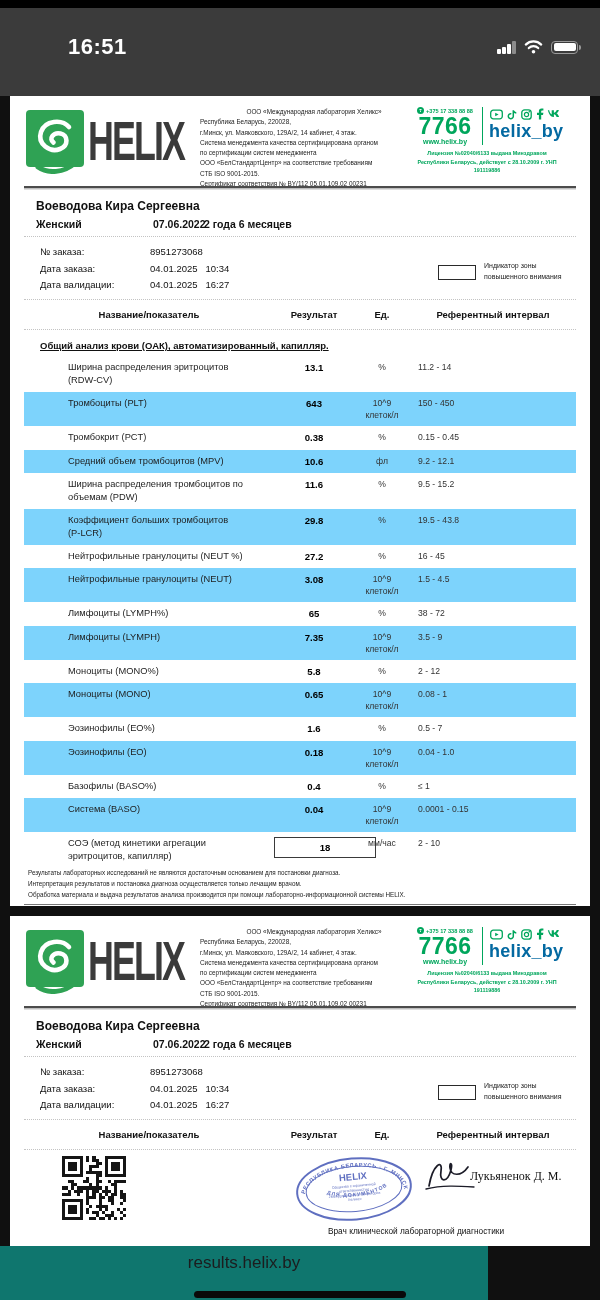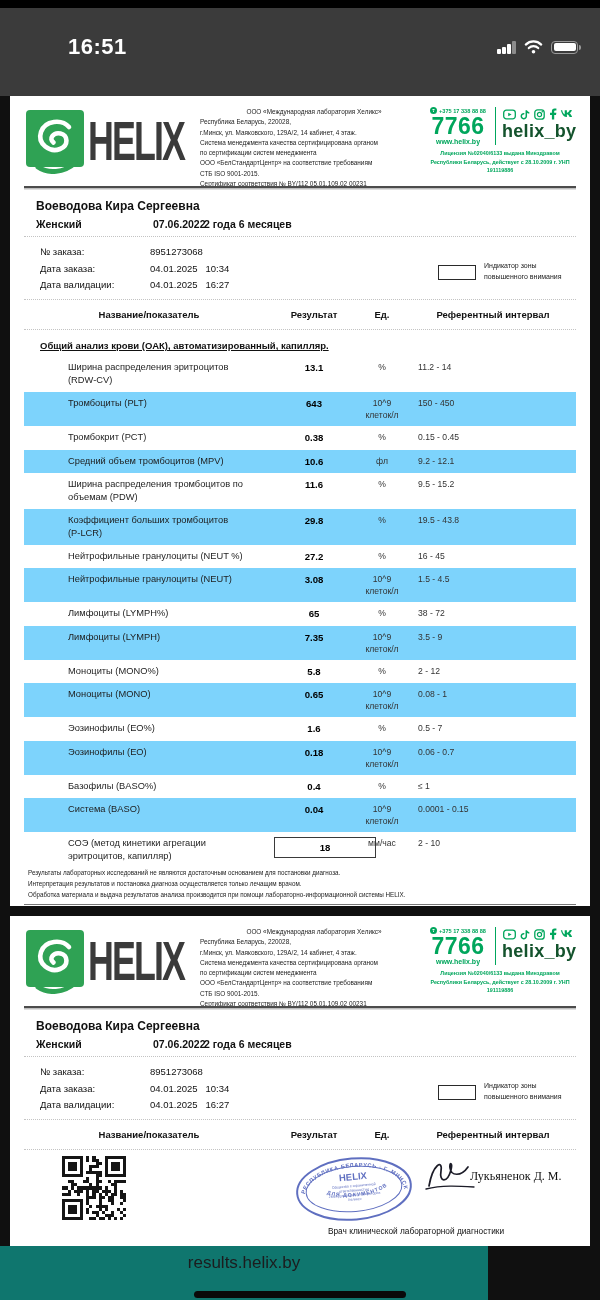--- a/index.html
+++ b/index.html
@@ -22,29 +22,29 @@
   .page1{top:88px;height:810px;display:flex;flex-direction:column;padding:0 14px;overflow:hidden;}
   .page2{top:908px;height:330px;padding:0 14px;overflow:hidden;}
   
   .doc-header{position:relative;height:84px;margin-top:8px;flex:none;}
   .hdr-rule{position:absolute;left:0;right:0;bottom:0;border-top:2px solid #4c4c4c;box-shadow:0 1.5px 0 #bdbdbd;}
   .logo{position:absolute;left:0;top:4px;display:flex;align-items:center;}
   .logo-word{display:inline-block;transform:scaleX(.64);transform-origin:0 50%;font-size:56px;
              font-weight:700;letter-spacing:-3px;color:#3b3b3b;line-height:58px;}
   .co-info{position:absolute;left:176px;top:3px;width:228px;font-size:6.4px;line-height:1.6;color:#1c1c1c;}
   .co-info .c{text-align:center;}
-  .hdr-right{position:absolute;right:0;top:3px;width:152px;}
+  .hdr-right{position:absolute;right:13px;top:3px;width:152px;}
   .hr-top{display:flex;}
   .hr-left{width:72px;text-align:center;border-right:1.4px solid #00a65c;padding-right:3px;flex:none;}
   .phone-line{display:flex;align-items:center;justify-content:center;gap:2px;font-size:5.6px;font-weight:700;color:#00a65c;white-space:nowrap;}
   .hotline{font-size:23px;font-weight:800;color:#00a65c;line-height:1.05;letter-spacing:.5px;}
   .site{font-size:7px;font-weight:700;color:#00a65c;}
   .hr-right{padding-left:6px;flex:1;}
   .socials{display:flex;justify-content:space-between;align-items:center;padding:1px 3px 0 1px;height:13px;}
-  .handle{font-size:18px;font-weight:700;color:#14532d;letter-spacing:.3px;margin-top:1px;}
+  .handle{font-size:18px;font-weight:700;color:#0369a1;letter-spacing:.3px;margin-top:1px;}
   .license{margin-top:4px;font-size:5.4px;line-height:1.6;color:#00a65c;font-weight:600;text-align:center;}
   
   .p-name{font-size:12px;font-weight:700;margin:11px 0 5px;padding-left:12px;flex:none;}
   .p-row{display:flex;font-size:10.5px;font-weight:700;padding-left:12px;flex:none;}
   .p-row .g{width:80px;}.p-row .b{width:88px;padding-left:37px;}
   .dotsep{border-top:1px dotted #c3c3c3;margin:6px 0;flex:none;}
   .order-wrap{display:flex;justify-content:space-between;padding:3px 0 3px 16px;font-size:9.5px;flex:none;}
   .order-grid{display:grid;grid-template-columns:110px auto;row-gap:5.5px;}
   .indicator{display:flex;gap:8px;align-items:center;margin-right:4px;margin-top:8px;}
   .ind-box{width:38px;height:15px;border:1.5px solid #2a2a2a;flex:none;}
@@ -359,21 +359,21 @@
         </div>
         <div class="trow shaded">
           <div class="c-name">
             <span>Эозинофилы (EO)</span>
           </div>
           <div class="c-res">0.18</div>
           <div class="c-unit">
             <span>10^9</span>
             <span>клеток/л</span>
           </div>
-          <div class="c-ref">0.06 - 0.7</div>
+          <div class="c-ref">0.04 - 1.0</div>
         </div>
         <div class="trow">
           <div class="c-name">
             <span>Базофилы (BASO%)</span>
           </div>
           <div class="c-res">0.4</div>
           <div class="c-unit">
             <span>%</span>
           </div>
           <div class="c-ref">≤ 1</div>

